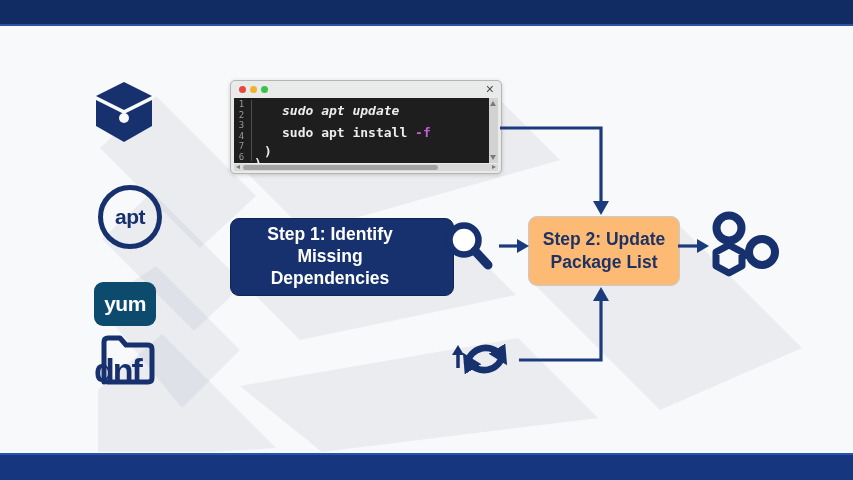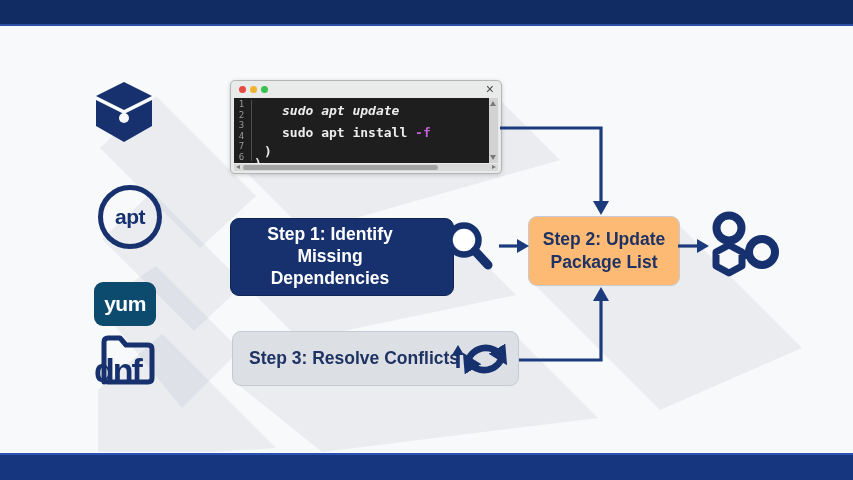--- a/index.html
+++ b/index.html
@@ -167,23 +167,20 @@
 
   <svg class="abs magnifier" viewBox="0 0 57 57">
     <circle cx="23" cy="21" r="14.5" fill="#ffffff" stroke="#16316e" stroke-width="6.5"></circle>
     <line x1="34" y1="32" x2="47" y2="46" stroke="#16316e" stroke-width="9" stroke-linecap="round"></line>
   </svg>
 
   <div class="abs step step2">
     <span>Step 2: Update Package List</span>
   </div>
 
-  <div class="abs step step3">
-    <span>Step 3: Resolve Conflicts</span>
-  </div>
 
   <svg class="abs uparrow" viewBox="0 0 18 28">
     <line x1="9" y1="26" x2="9" y2="10" stroke="#16316e" stroke-width="3.5"></line>
     <polygon points="9,3 3,13 15,13" fill="#16316e"></polygon>
   </svg>
 
   <svg class="abs refresh" viewBox="0 0 64 64">
     <defs>
       <marker id="rah" viewBox="0 0 10 10" refX="5" refY="5" markerWidth="3" markerHeight="3" orient="auto-start-reverse">
         <path d="M0,0 L10,5 L0,10 z" fill="#16316e"></path>

